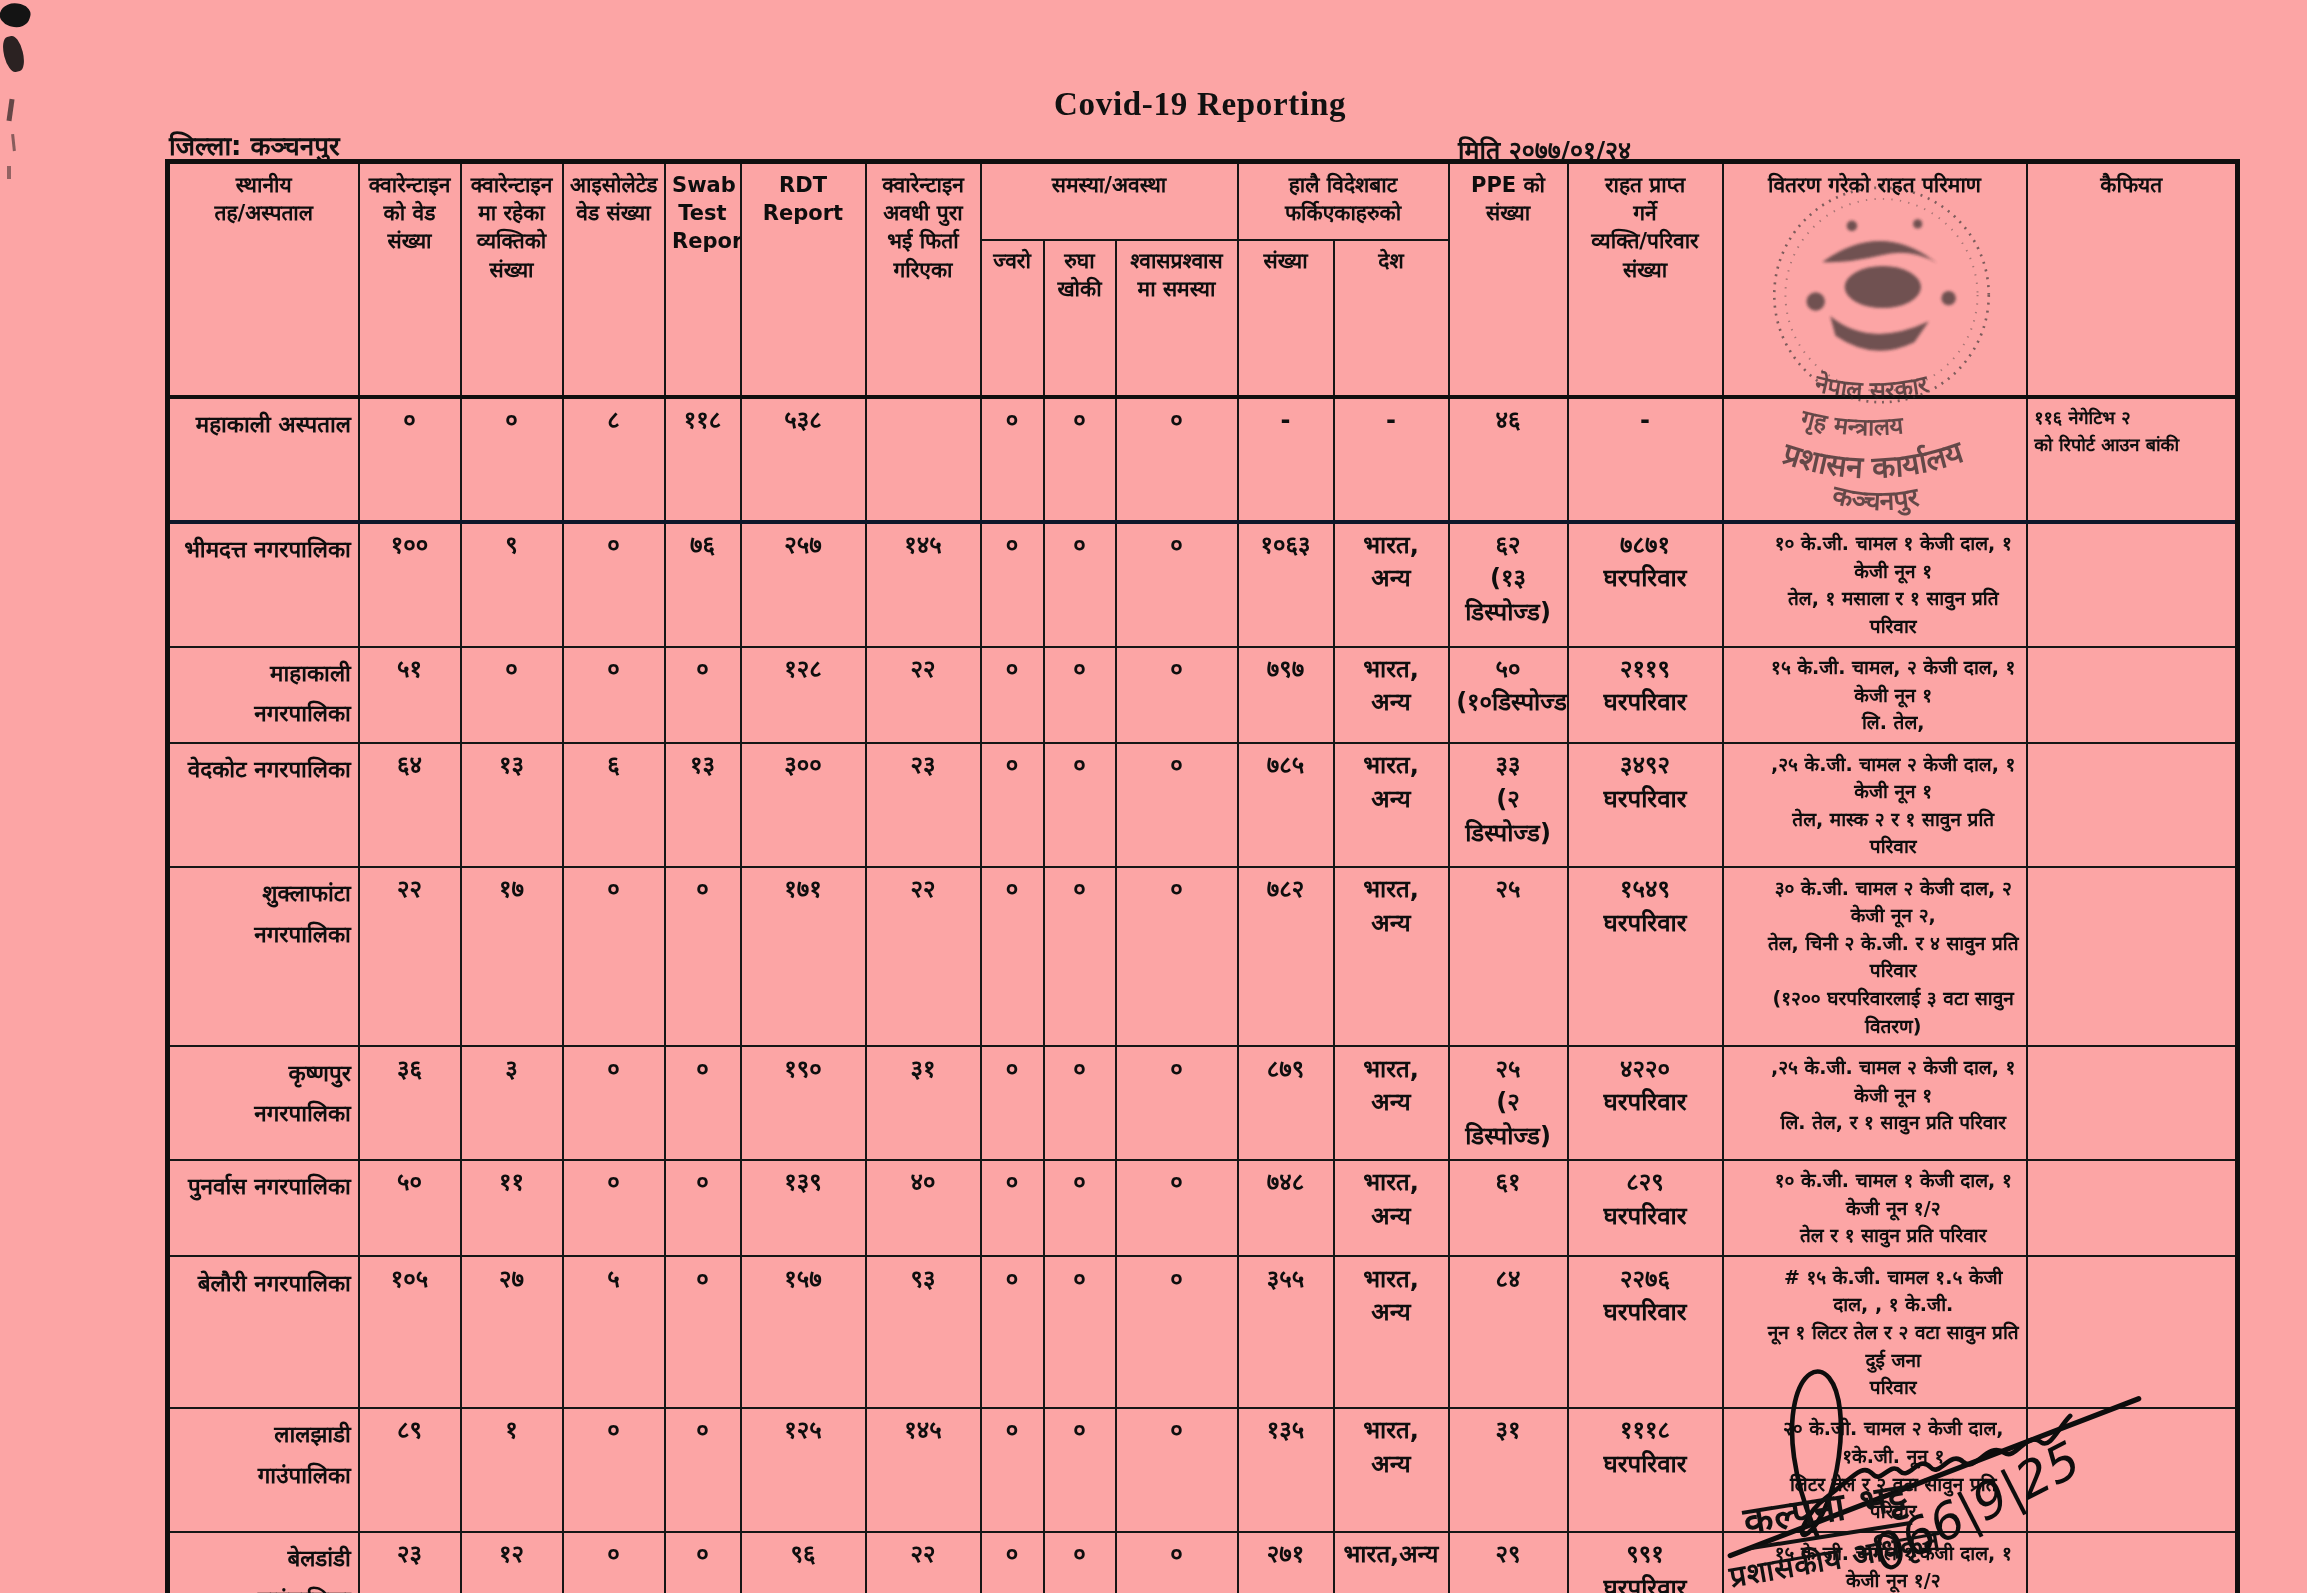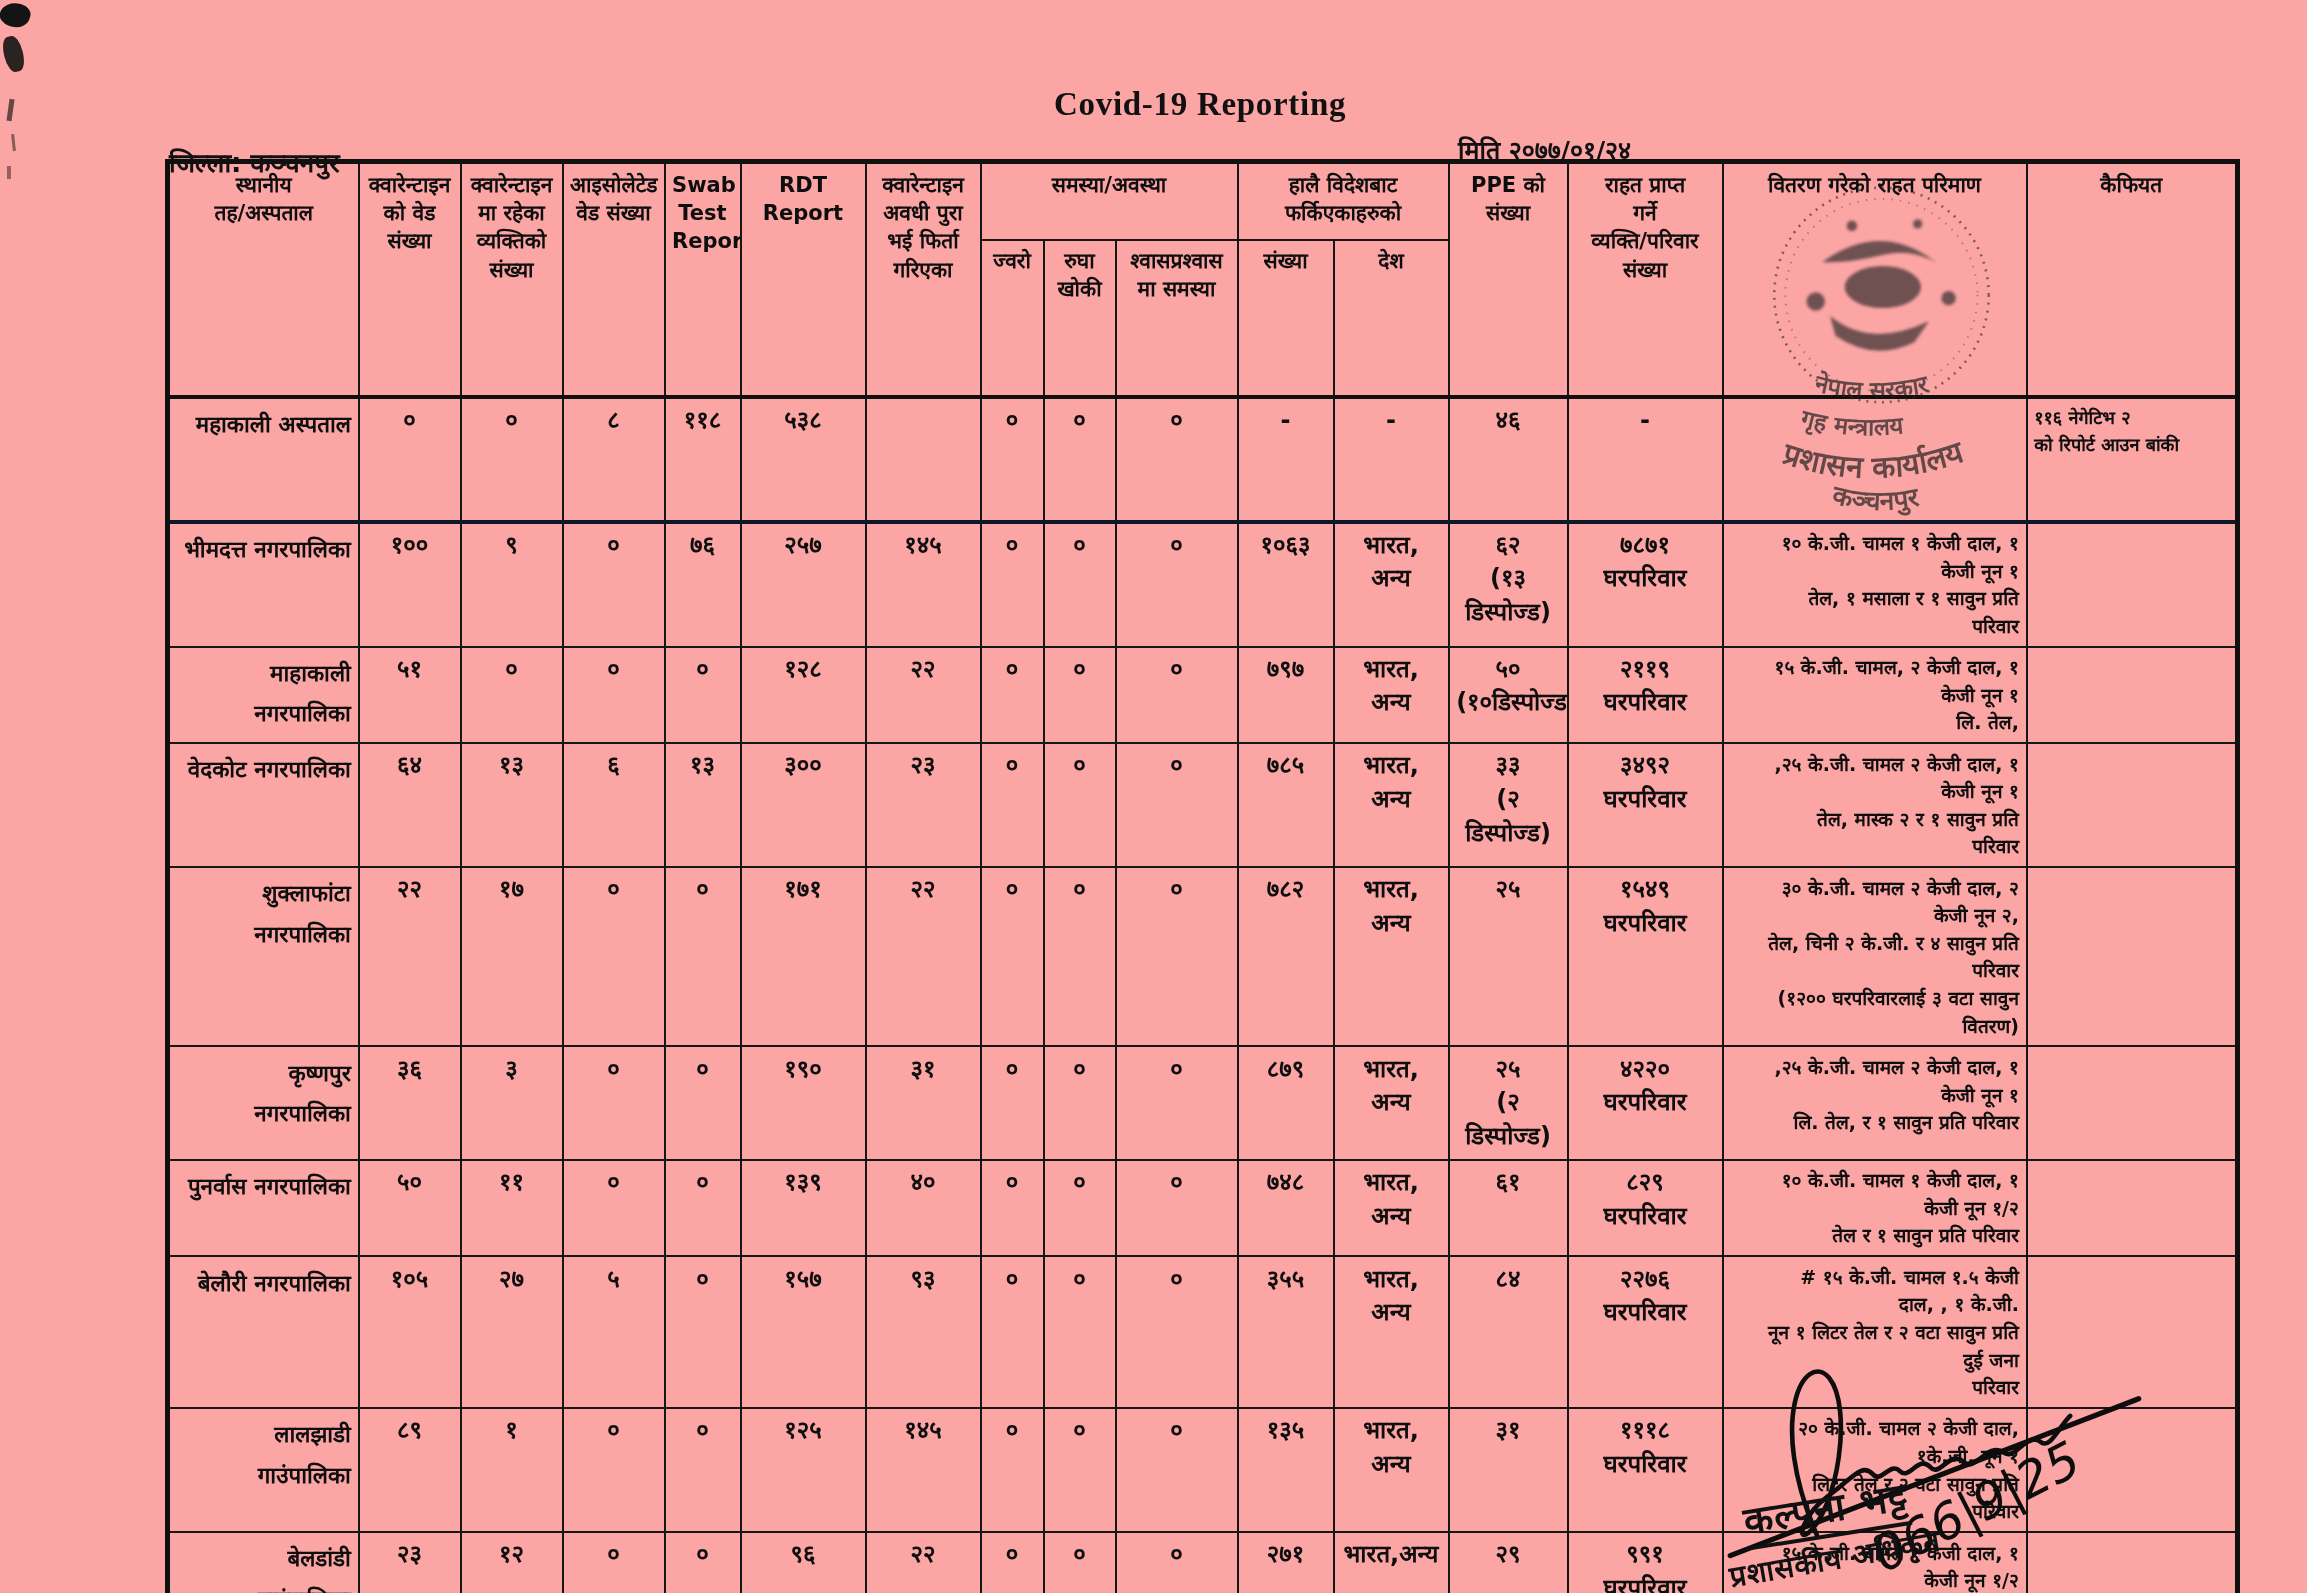--- a/index.html
+++ b/index.html
@@ -8,35 +8,35 @@
   
   .art{position:absolute;background:#141414;}
   .art-blob1{left:0;top:2.6px;width:30px;height:24px;border-radius:62% 40% 55% 45%;transform:rotate(16deg);}
   .art-blob2{left:4px;top:36px;width:18.5px;height:36px;border-radius:50%/62%;transform:rotate(-14deg);opacity:.9;}
   .art-tick1{left:8px;top:99px;width:4.6px;height:22.4px;opacity:.65;transform:rotate(8deg);}
   .art-tick2{left:12px;top:134px;width:3.3px;height:17px;opacity:.5;transform:rotate(-6deg);}
   .art-tick3{left:6.6px;top:166px;width:4px;height:13px;opacity:.45;}
 
   .title{position:absolute;left:1054px;top:86px;font-family:"Liberation Serif",serif;
          font-weight:bold;font-size:33px;letter-spacing:0.7px;}
-  .district{position:absolute;left:169px;top:144px;font-size:26px;font-weight:bold;}
+  .district{position:absolute;left:169px;top:127px;font-size:26px;font-weight:bold;}
   .date{position:absolute;left:1458px;top:132px;font-size:25px;font-weight:bold;}
 
   table.report{position:absolute;left:165px;top:159px;width:2070px;border-collapse:collapse;
         table-layout:fixed;border:5.3px solid #101010;}
   th,td{border:2px solid #161616;vertical-align:top;padding:5.3px 6.6px;white-space:pre-line;
         font-weight:bold;color:#0e0e0e;overflow:hidden;}
   thead th{font-size:21px;text-align:center;line-height:1.35;vertical-align:top;padding-top:6.6px;}
   thead tr:first-child{height:78px;}
   thead tr:last-child{height:157px;}
   thead{border-bottom:4.6px solid #101010;}
   td{font-size:24px;text-align:center;line-height:1.4;}
   td.name{text-align:right;font-size:22.4px;line-height:1.8;}
   td.total{text-align:center;}
-  td.detail{text-align:right;font-size:19px;line-height:1.45;padding-top:6.6px;padding-left:44px;}
+  td.detail{text-align:center;font-size:19px;line-height:1.45;padding-top:6.6px;padding-left:44px;}
   td.remarks{text-align:left;font-size:18px;line-height:1.5;}
   tbody tr:nth-child(1){height:125px;}
   tbody tr:nth-child(2){height:79px;border-top:4px solid #0f172a;}
   tbody tr:nth-child(3){height:72px;}
   tbody tr:nth-child(4){height:72px;}
   tbody tr:nth-child(5){height:82px;}
   tbody tr:nth-child(6){height:76px;}
   tbody tr:nth-child(7){height:69px;}
   tbody tr:nth-child(8){height:109px;}
   tbody tr:nth-child(9){height:119px;}

